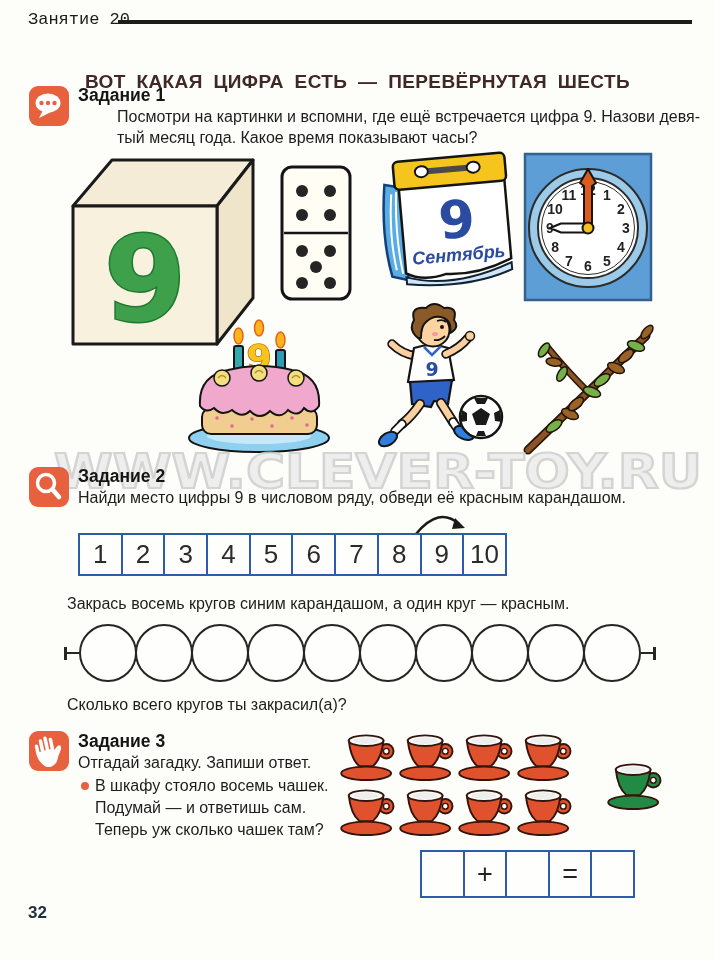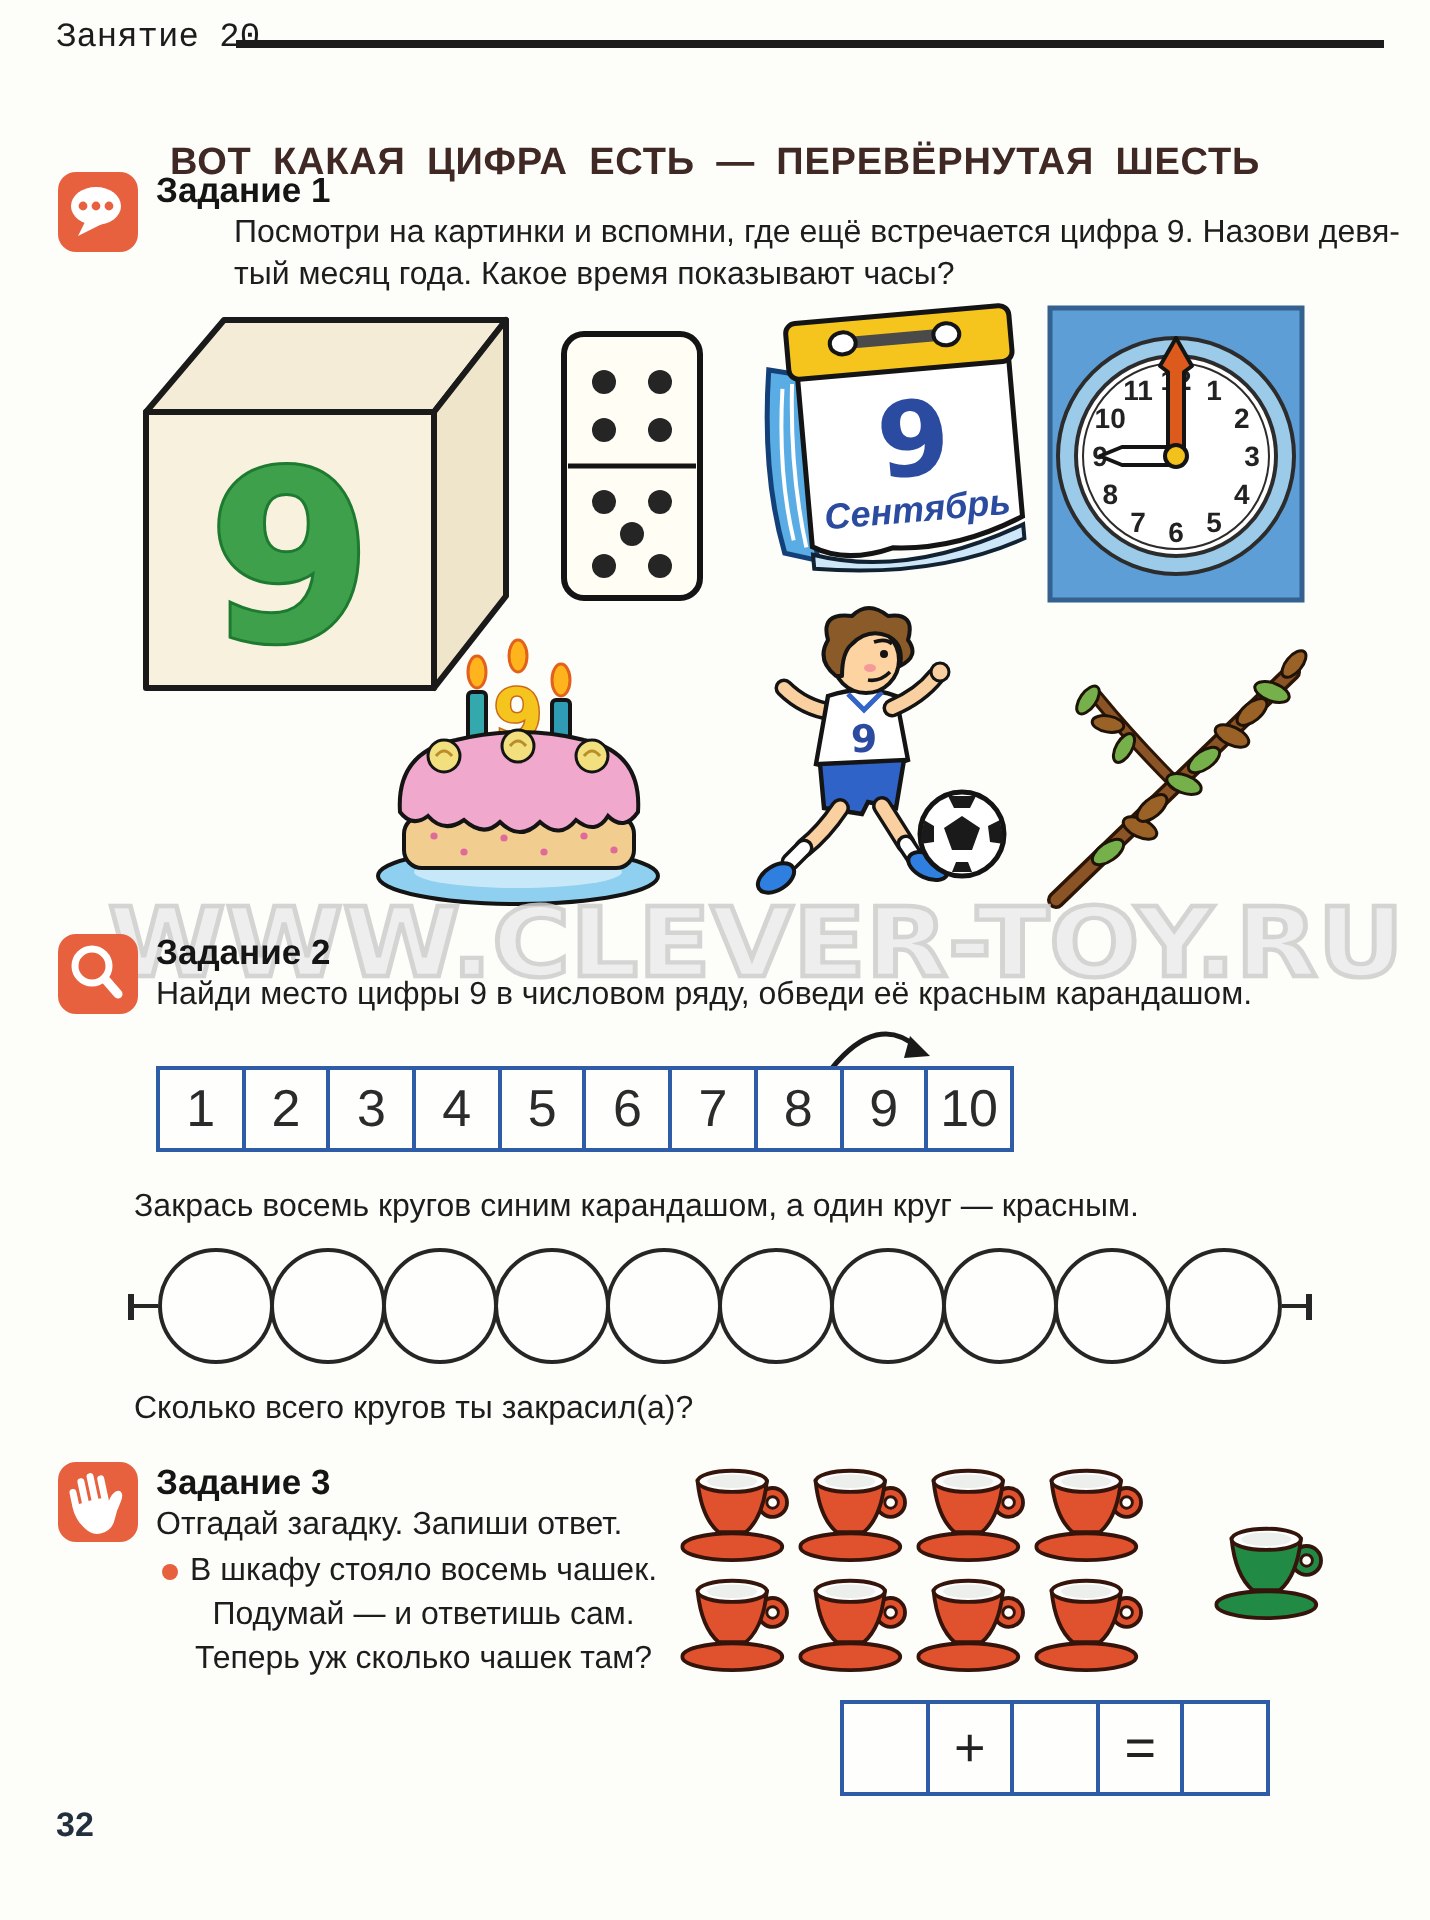--- a/index.html
+++ b/index.html
@@ -293,21 +293,21 @@
     <svg width="38" height="38" viewBox="0 0 38 38">
       <g transform="rotate(-12 19 19)" fill="#fff">
         <path d="M12 33 C8 29 6 24 6 19 L6 12 Q6 10 7.8 10 Q9.5 10 9.5 12 L9.5 18 L11 18 L11 7.5 Q11 5.6 12.8 5.6 Q14.5 5.6 14.5 7.5 L14.5 17.5 L16 17.5 L16 6 Q16 4 17.8 4 Q19.5 4 19.5 6 L19.5 17.5 L21 17.5 L21 8 Q21 6.2 22.8 6.2 Q24.5 6.2 24.5 8 L24.5 19.5 Q26.5 16.5 28.5 15.8 Q31 15 31.5 17 Q32 18.6 30 21.5 Q27 25.5 25.5 29 Q23.5 33.5 19 34.5 Q14.8 35.4 12 33 Z"></path>
       </g>
     </svg>
   </div>
   <div class="abs task-h" style="left:78px;top:731px;">Задание 3</div>
   <div class="abs task-b" style="left:78px;top:752px;">Отгадай загадку. Запиши ответ.</div>
 
   <div class="abs bullet" style="left:81px;top:782px;"></div>
-  <div class="abs" style="left:95px;top:775px;text-align:center;">
+  <div class="abs" style="left:95px;top:775px;">
     <span class="riddle-line">В шкафу стояло восемь чашек.</span>
     <span class="riddle-line">Подумай — и ответишь сам.</span>
     <span class="riddle-line">Теперь уж сколько чашек там?</span>
   </div>
 
   <div id="red-cups" class="abs" style="left:340px;top:732px;">
       <svg class="cup" style="color:#e0512d" viewBox="0 0 60 52">
         <use href="#cup-shape"></use>
       </svg>
       <svg class="cup" style="color:#e0512d" viewBox="0 0 60 52">

